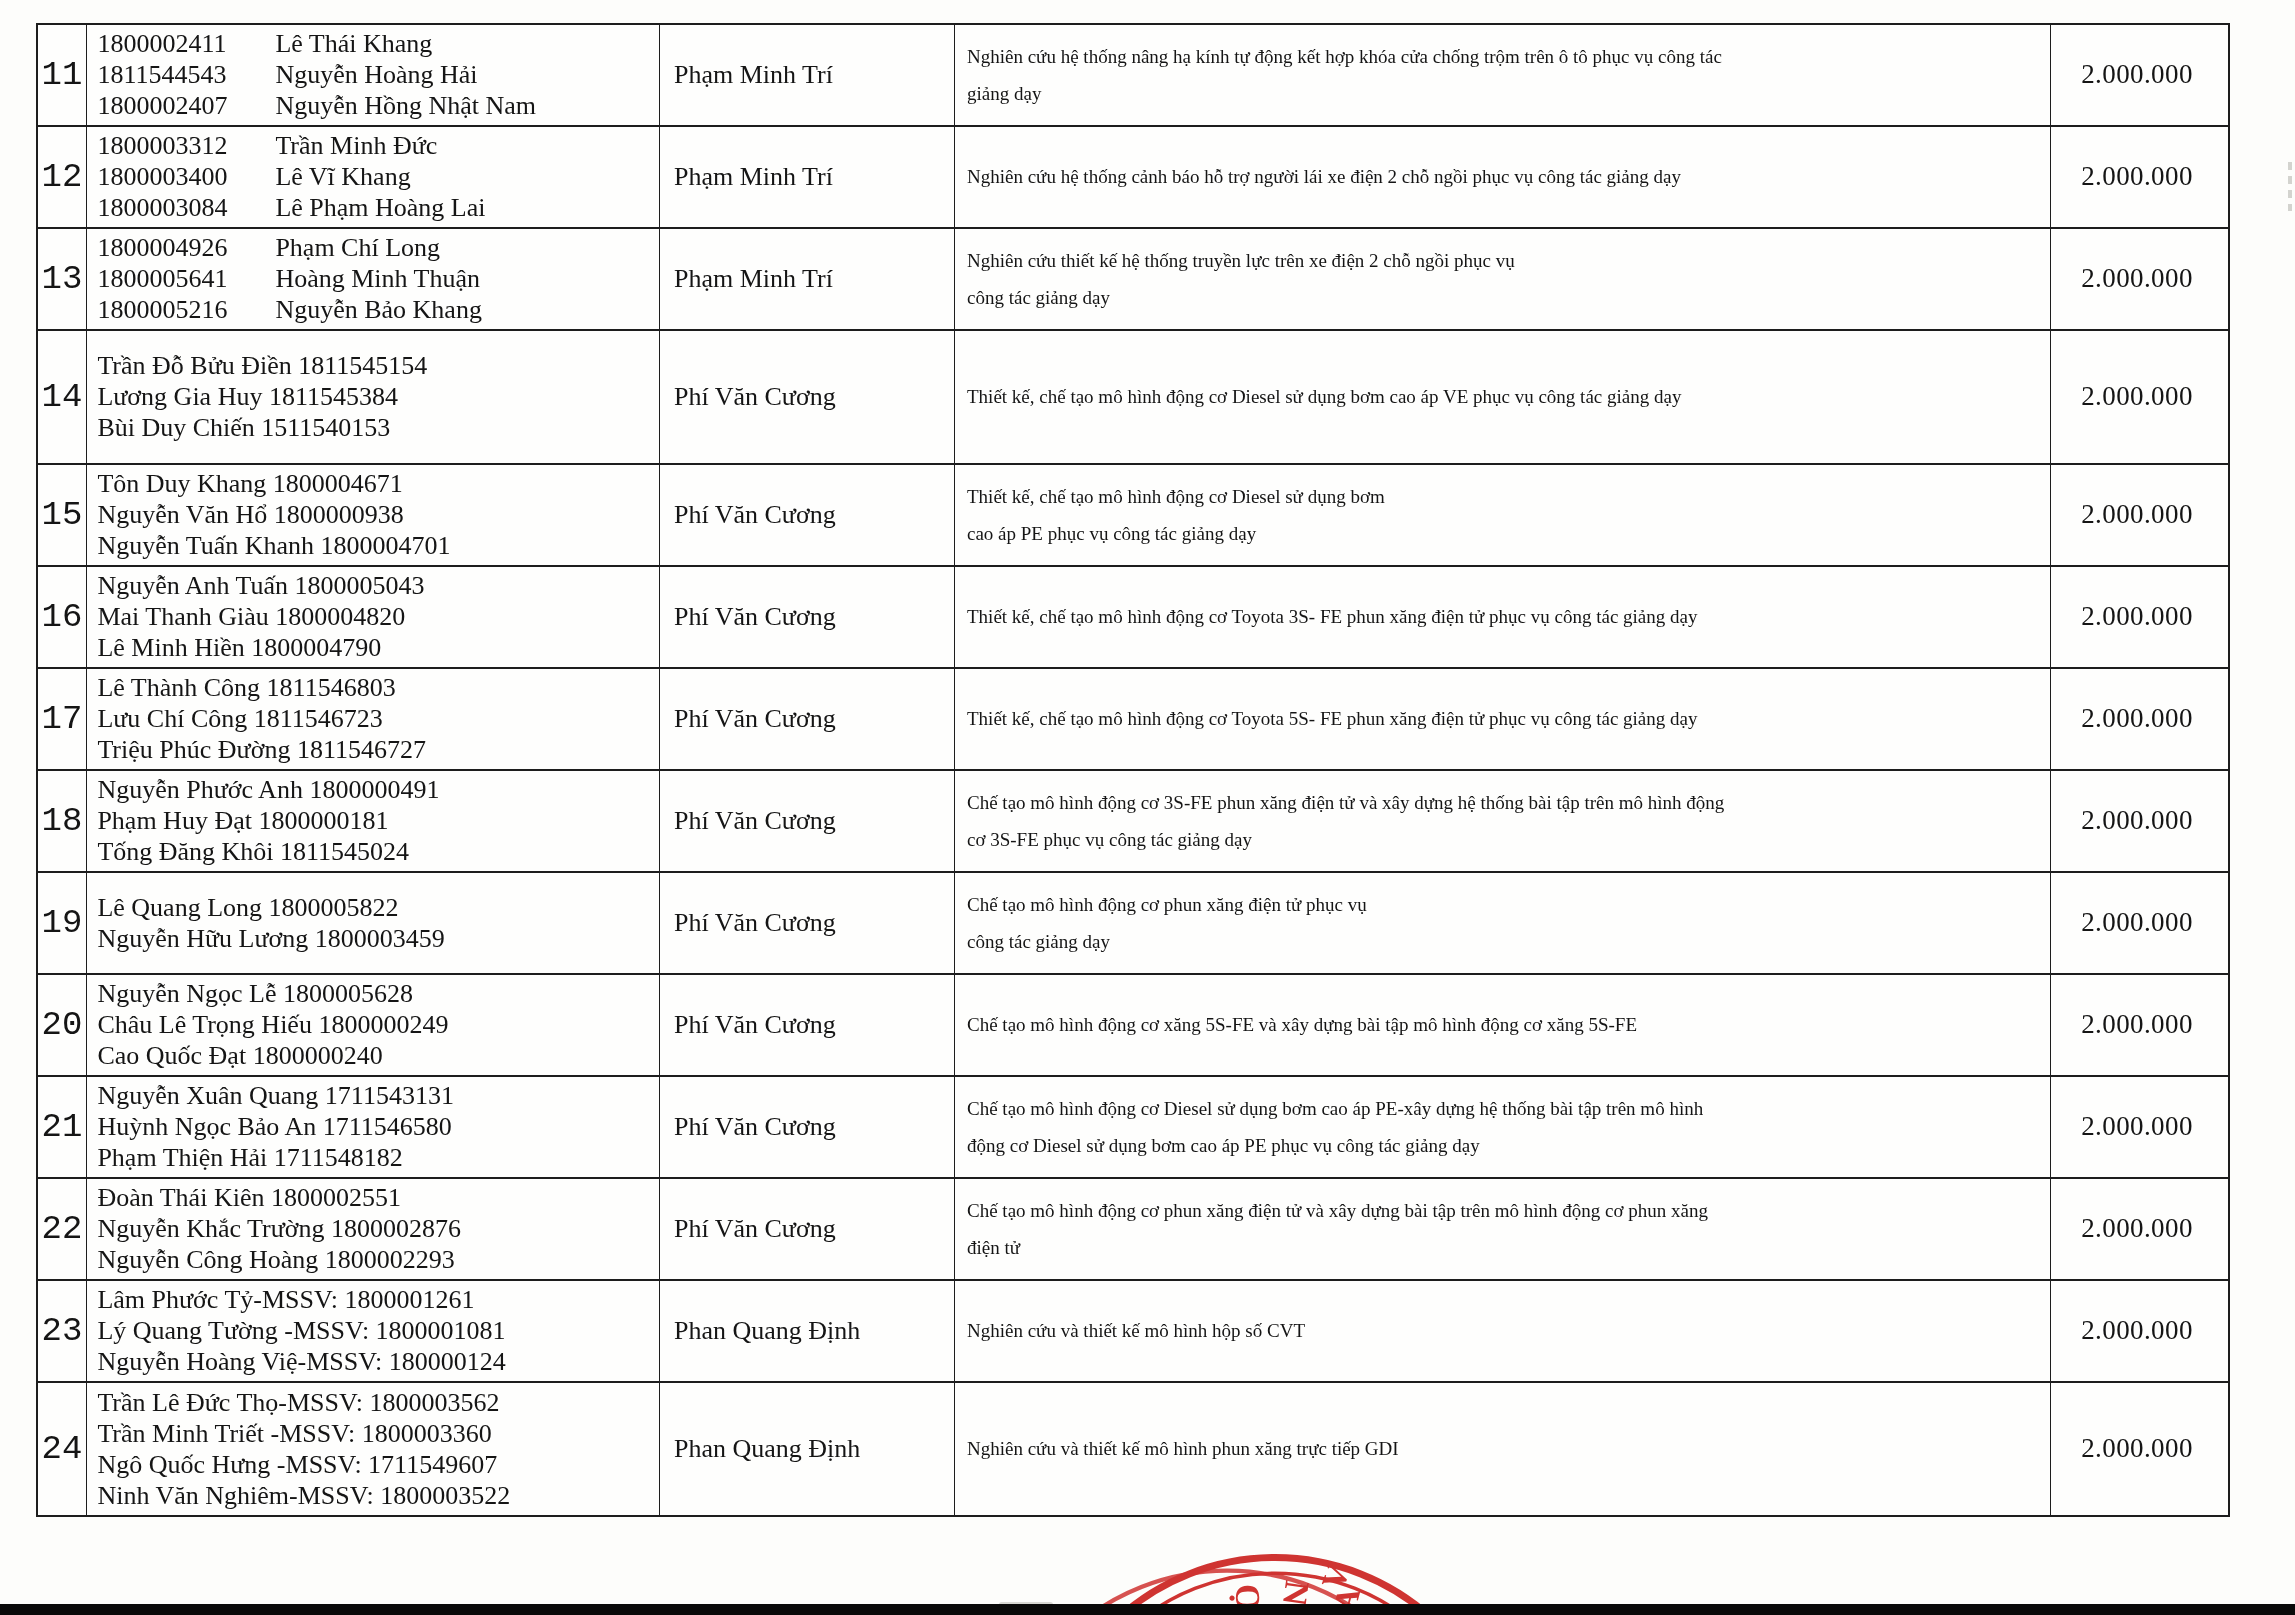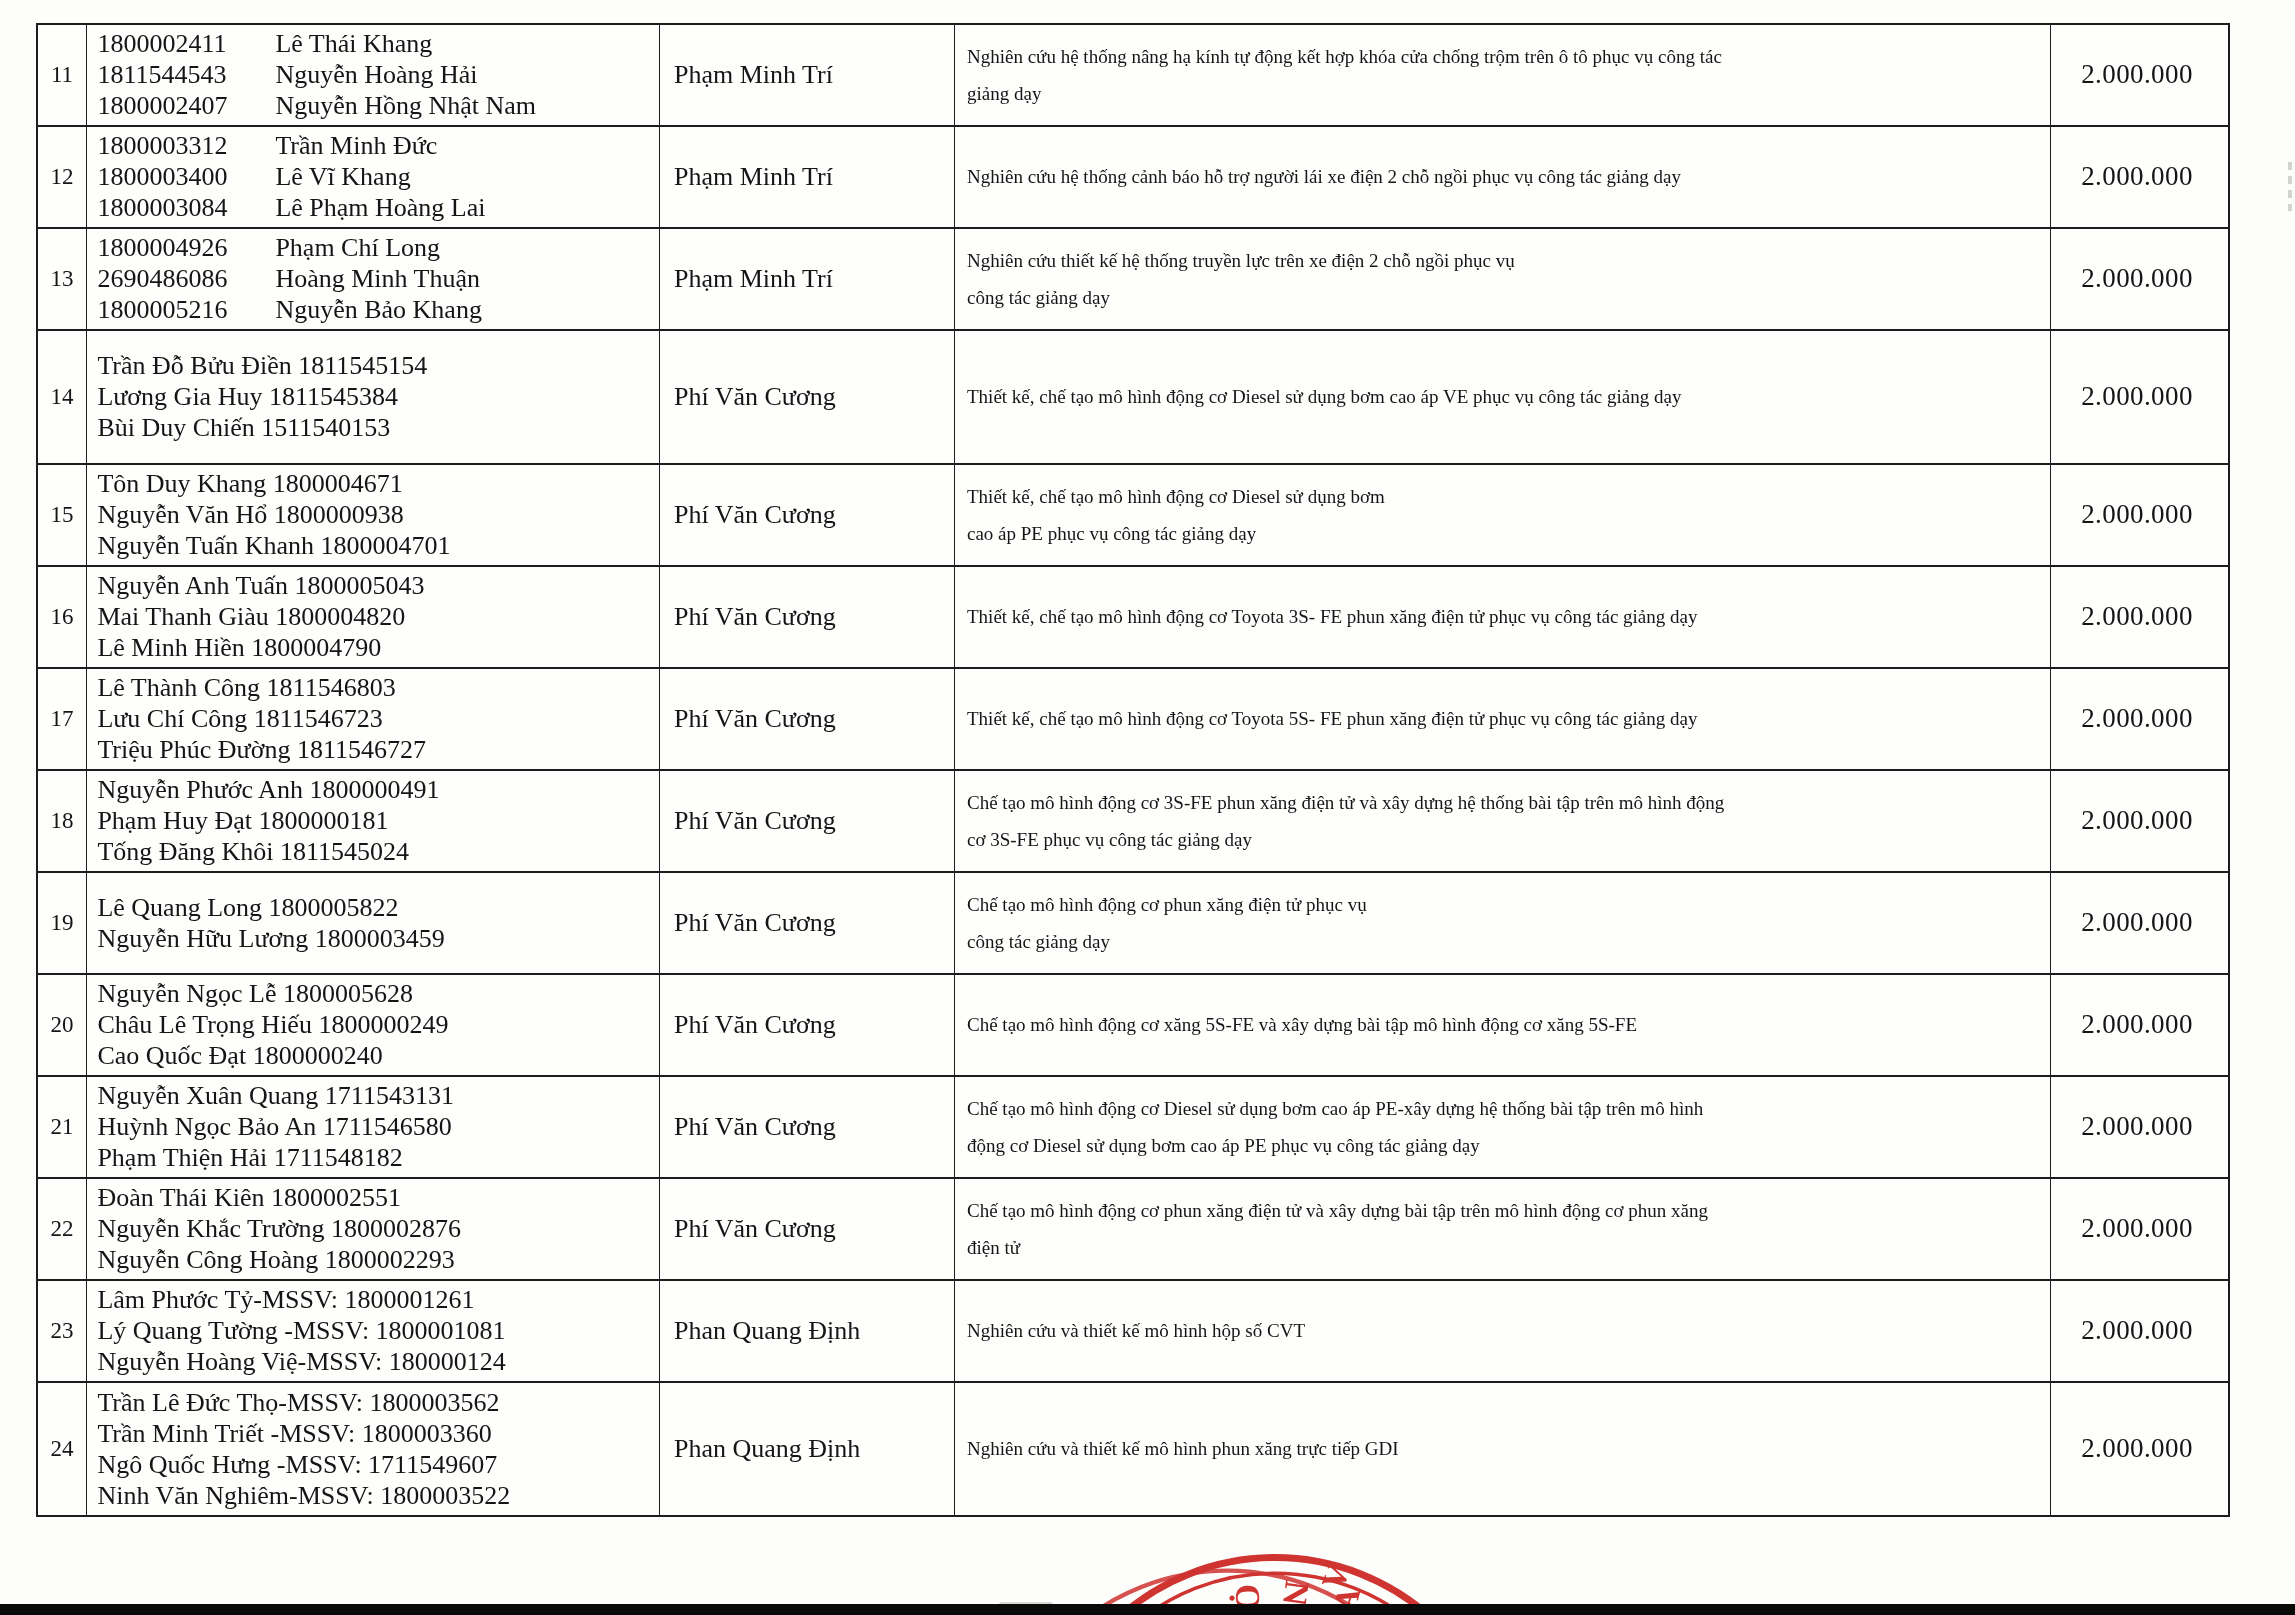--- a/index.html
+++ b/index.html
@@ -20,21 +20,22 @@
   .trow{
     display:grid;
     grid-template-columns:49px 573px 295px 1096px 172px;
     border-bottom:2.6px solid #1d1d1d;
     box-sizing:border-box;
   }
   .cell{border-right:1.7px solid #1d1d1d;box-sizing:border-box;overflow:hidden;}
   .cell:last-child{border-right:none;}
   .cell.stt{
     display:flex;align-items:center;justify-content:center;
-    font-size:23px;
+    font-size:34px;
+    font-family:Liberation Mono, monospace;
   }
   .cell.members{
     padding:2.6px 5.2px 2.6px 10.4px;
     display:flex;flex-direction:column;justify-content:center;
   }
   .member-line{line-height:31px;font-size:26px;white-space:nowrap;}
   .member-line .sid{display:inline-block;width:178px;}
   .cell.advisor{
     display:flex;align-items:center;
     padding-left:14px;font-size:26px;
@@ -96,21 +97,21 @@
           <div class="cell advisor">Phạm Minh Trí</div>
           <div class="cell title">
             <div class="title-line">Nghiên cứu hệ thống cảnh báo hỗ trợ người lái xe điện 2 chỗ ngồi phục vụ công tác giảng dạy</div>
           </div>
           <div class="cell amount">2.000.000</div>
         </div>
         <div class="trow" style="min-height: 102px;">
           <div class="cell stt">13</div>
           <div class="cell members">
             <div class="member-line"><span class="sid">1800004926</span><span>Phạm Chí Long</span></div>
-            <div class="member-line"><span class="sid">2690486086</span><span>Hoàng Minh Thuận</span></div>
+            <div class="member-line"><span class="sid">1800005641</span><span>Hoàng Minh Thuận</span></div>
             <div class="member-line"><span class="sid">1800005216</span><span>Nguyễn Bảo Khang</span></div>
           </div>
           <div class="cell advisor">Phạm Minh Trí</div>
           <div class="cell title">
             <div class="title-line">Nghiên cứu thiết kế hệ thống truyền lực trên xe điện 2 chỗ ngồi phục vụ</div>
             <div class="title-line">công tác giảng dạy</div>
           </div>
           <div class="cell amount">2.000.000</div>
         </div>
         <div class="trow" style="min-height: 134px;">

